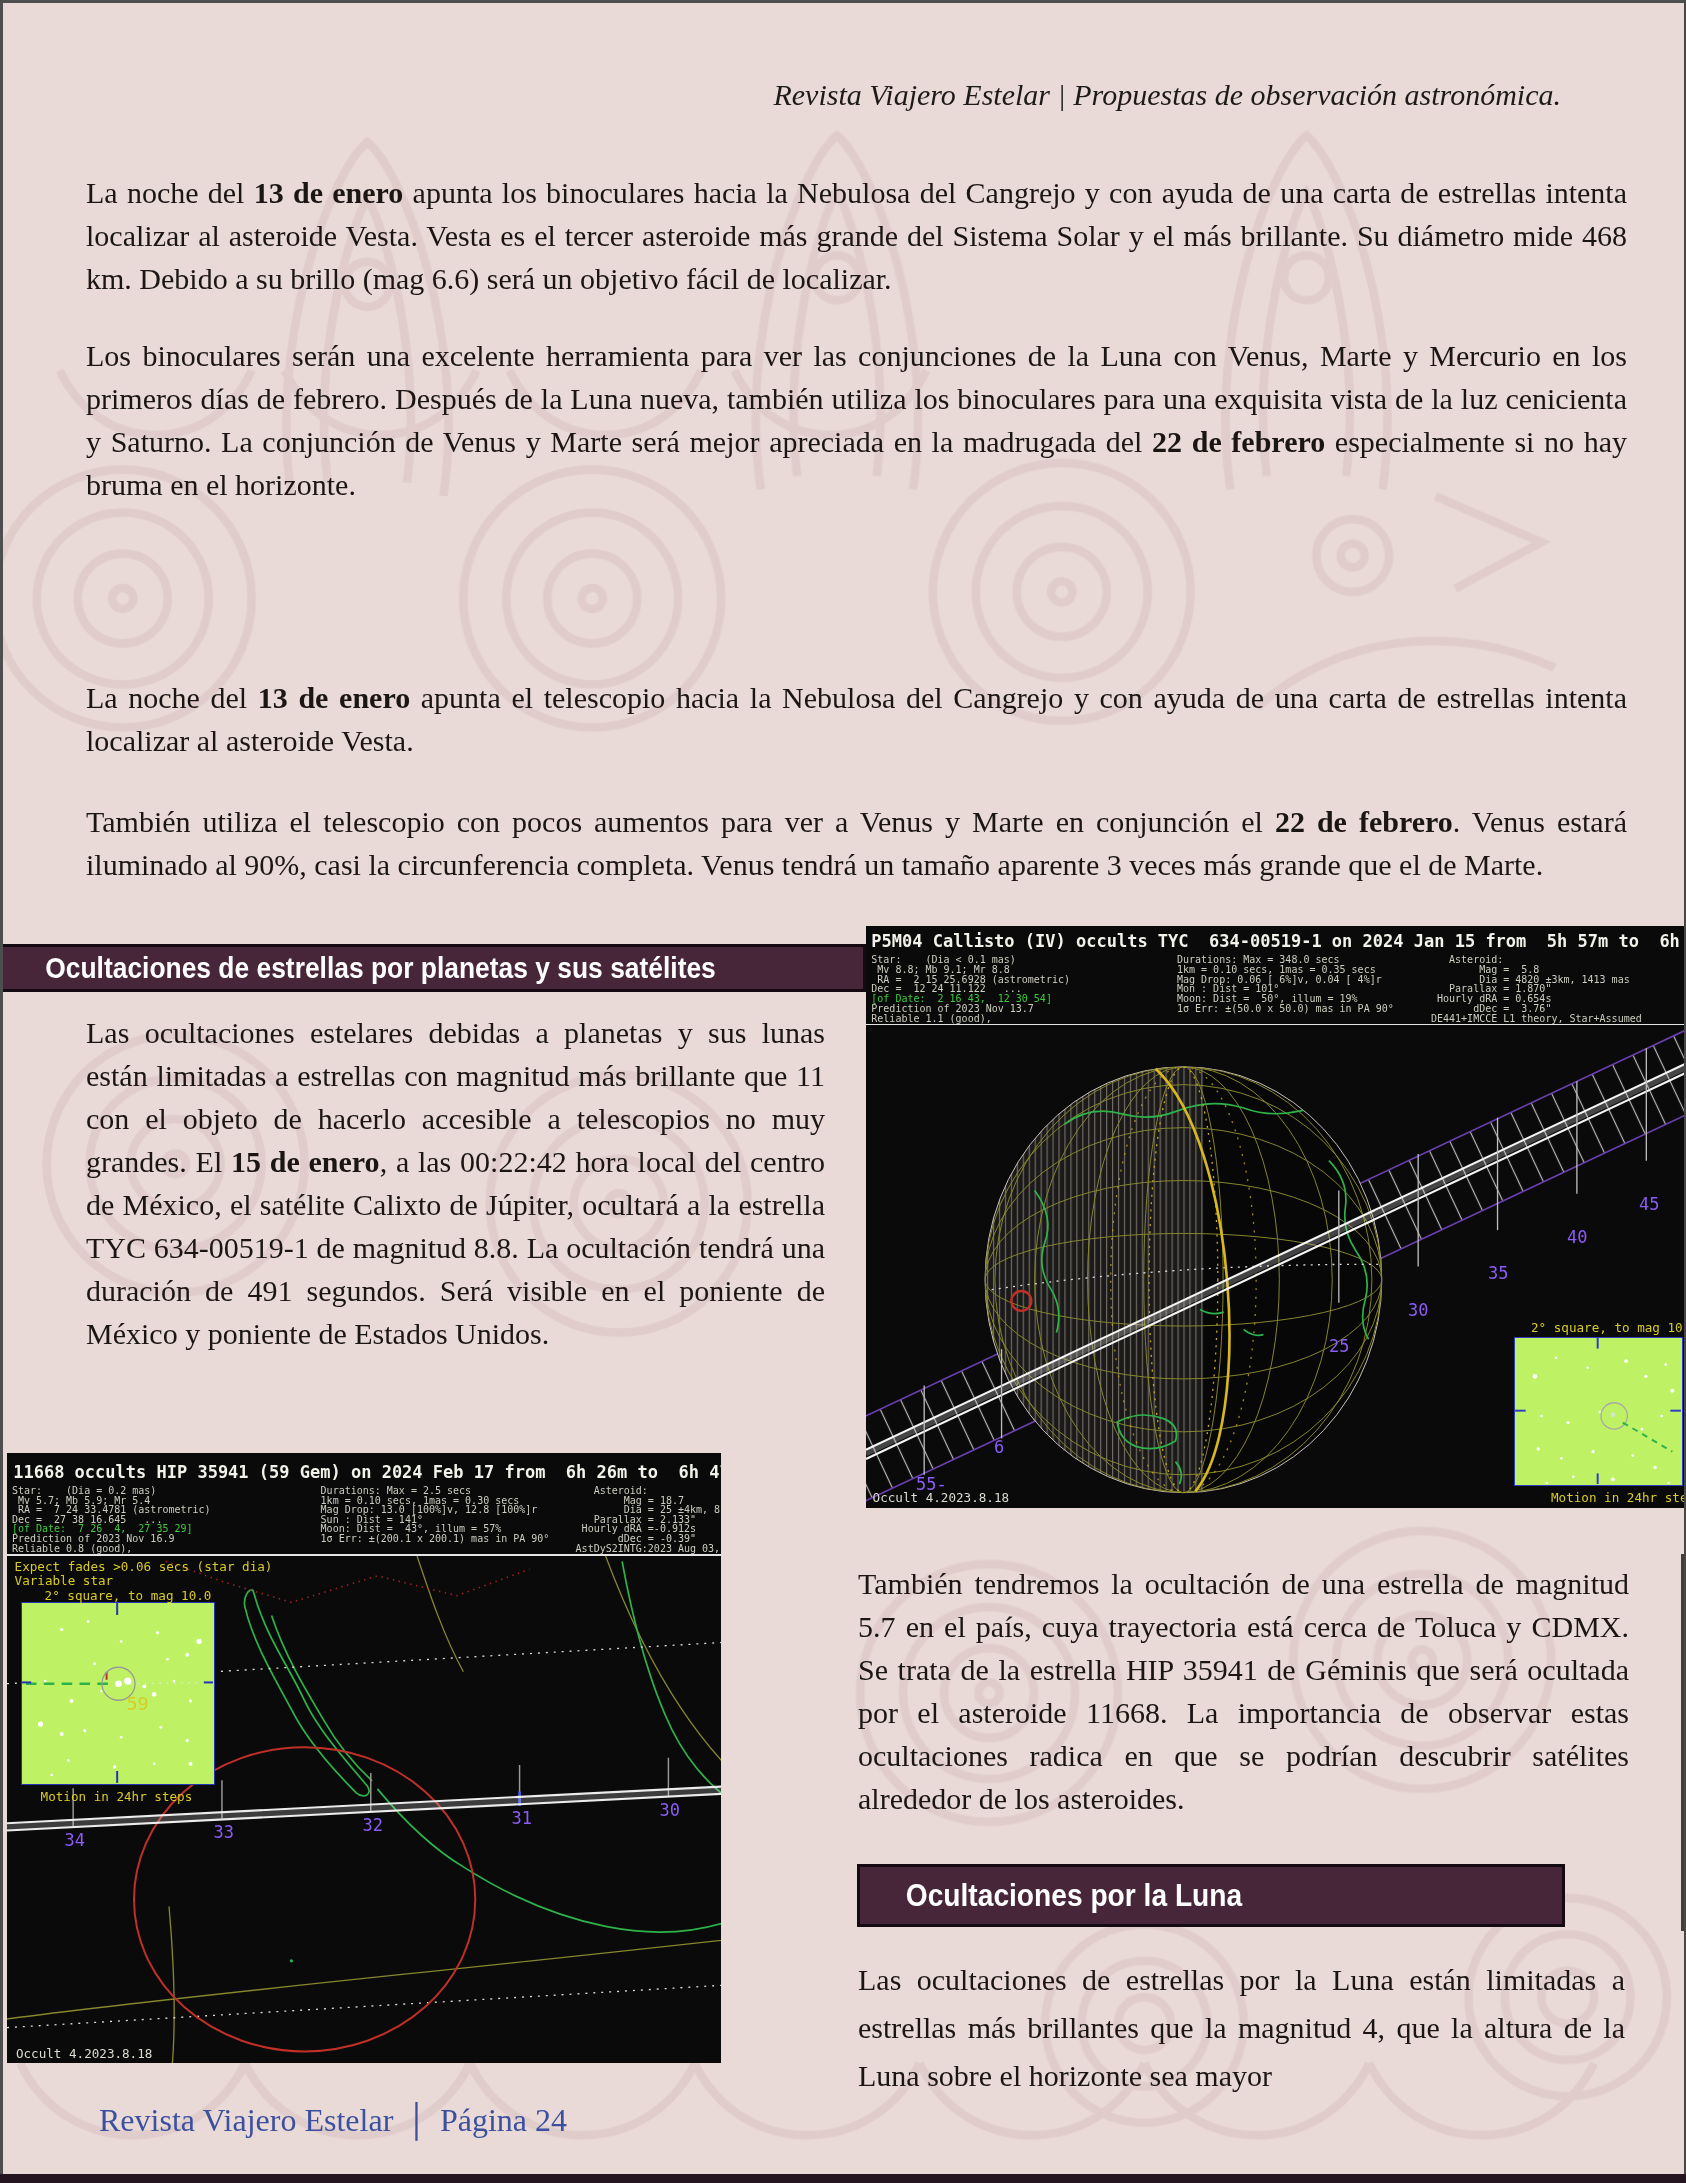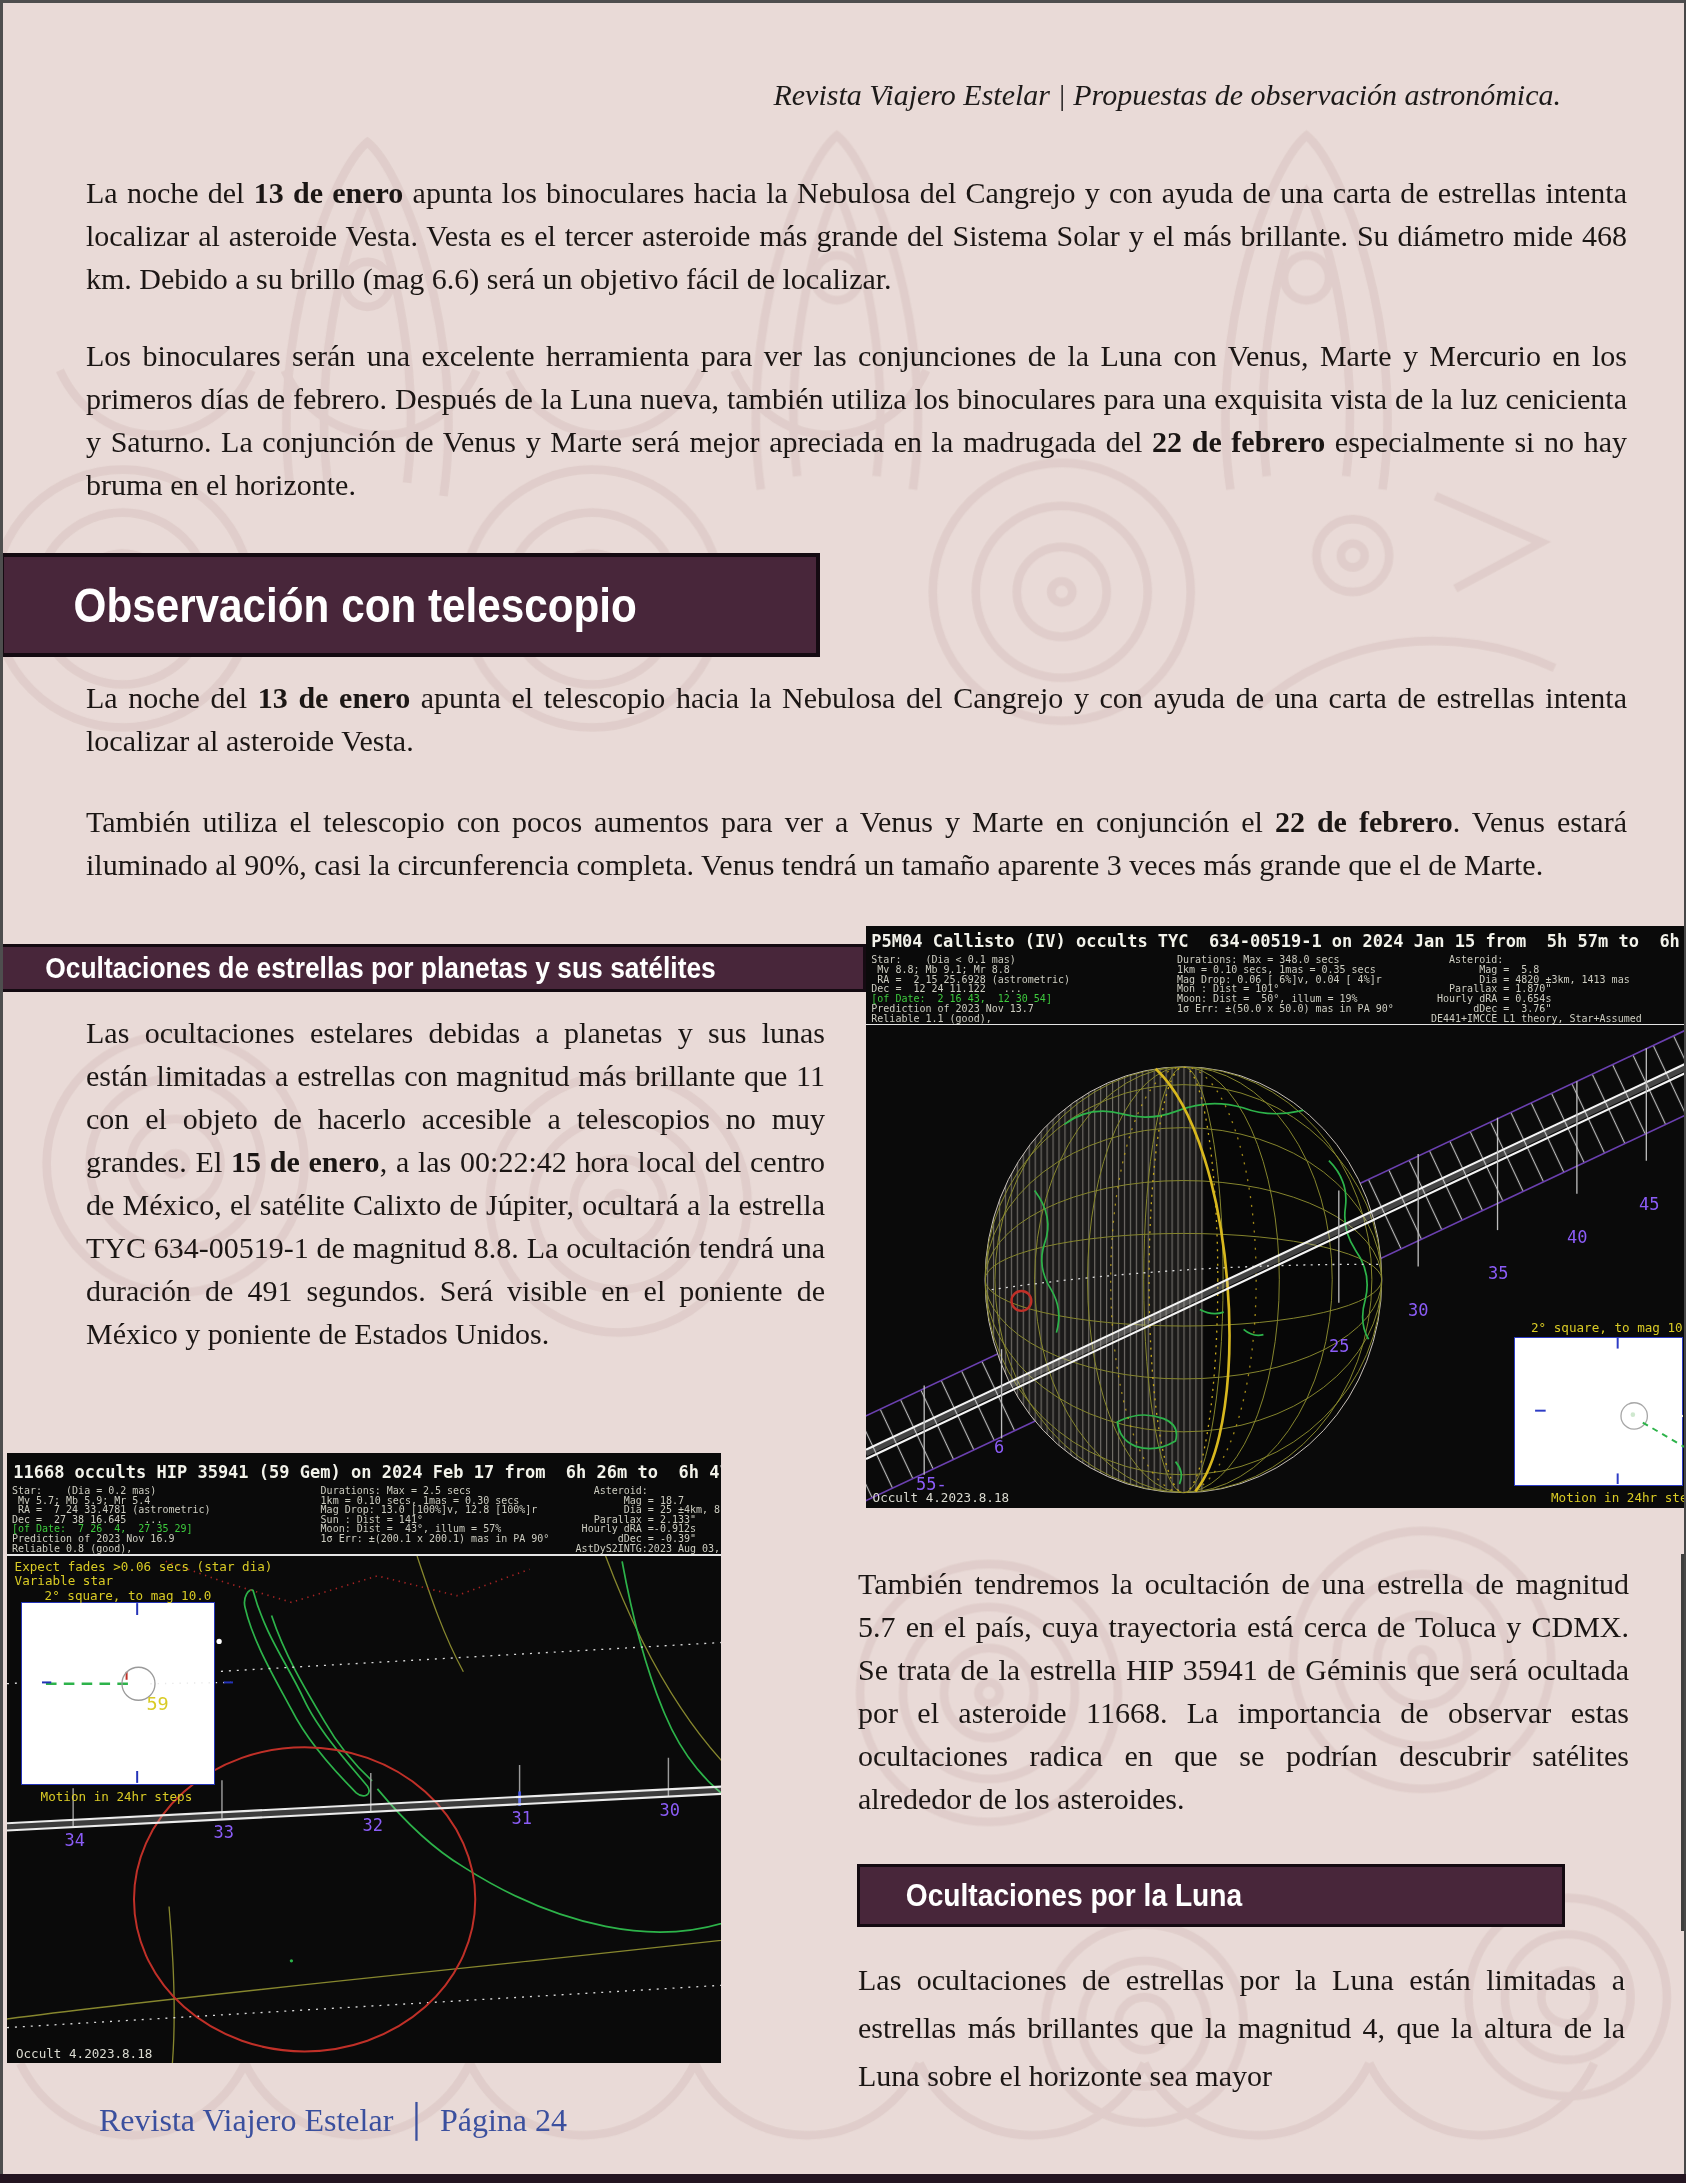--- a/index.html
+++ b/index.html
@@ -23,21 +23,21 @@
   .shot{position:absolute;background:#0a0a0a;overflow:hidden;z-index:4;font-family:"DejaVu Sans Mono",monospace;}
   .shot-title{position:absolute;color:#f2f2ea;font-weight:bold;white-space:pre;z-index:3;}
   .shot .col{position:absolute;color:#cdcdc1;white-space:pre;z-index:3;}
   .shot .col div{white-space:pre;}
   .shot .col .green{color:#3ecb3e;}
   .divider{position:absolute;left:0;width:100%;height:2px;background:#e4e4e4;z-index:3;}
   .mapsvg{position:absolute;left:0;z-index:1;}
   .ylab{position:absolute;color:#d9cb25;white-space:pre;z-index:4;font-size:12.6px;}
   .wlab{position:absolute;color:#8b5cf6;white-space:pre;z-index:4;font-size:17px;}
   .credit{position:absolute;color:#dcdcd2;font-size:12.6px;z-index:4;white-space:pre;}
-  .inset{position:absolute;border:1.3px solid #2d3cc5;background:#ffffff;z-index:3;box-sizing:border-box;padding-left:20px;}
+  .inset{position:absolute;border:1.3px solid #2d3cc5;background:#bef264;z-index:3;box-sizing:border-box;}
 
   .rule-right{position:absolute;z-index:1;background:#3f3f3f;}
   .footer{position:absolute;left:99px;top:2102px;color:#3b509e;font-size:32px;z-index:2;white-space:nowrap;}
   .footer .sep{padding:0 12px;}
 </style>
 </head>
 <body>
 
 <div class="page">
 
@@ -125,23 +125,20 @@
   <div class="edge left"></div>
   <div class="edge right"></div>
   <div class="rule-right" style="left:1681px;top:1554px;width:2.6px;height:377px;"></div>
   <div class="bottombar"></div>
 
   <div class="running-head">Revista Viajero Estelar  |  Propuestas de observación astronómica.</div>
 
   <p class="para" style="left:86px;top:171px;width:1541px;"><span>La noche del </span><b>13 de enero</b><span> apunta los binoculares hacia la Nebulosa del Cangrejo y con ayuda de una carta de estrellas intenta localizar al asteroide Vesta. Vesta es el tercer asteroide más grande del Sistema Solar y el más brillante. Su diámetro mide 468 km. Debido a su brillo (mag 6.6) será un objetivo fácil de localizar.</span></p>
   <p class="para" style="left:86px;top:334px;width:1541px;"><span>Los binoculares serán una excelente herramienta para ver las conjunciones de la Luna con Venus, Marte y Mercurio en los primeros días de febrero. Después de la Luna nueva, también utiliza los binoculares para una exquisita vista de la luz cenicienta y Saturno. La conjunción de Venus y Marte será mejor apreciada en la madrugada del </span><b>22 de febrero</b><span> especialmente si no hay bruma en el horizonte.</span></p>
 
-  <div class="banner" style="left:0;top:553px;width:820px;height:104px;">
-    <span class="blabel" style="font-size:48px;padding-left:79px;">Observación con telescopio</span>
-  </div>
 
   <p class="para" style="left:86px;top:676px;width:1541px;"><span>La noche del </span><b>13 de enero</b><span> apunta el telescopio hacia la Nebulosa del Cangrejo y con ayuda de una carta de estrellas intenta localizar al asteroide Vesta.</span></p>
   <p class="para" style="left:86px;top:800px;width:1541px;"><span>También utiliza el telescopio con pocos aumentos para ver a Venus y Marte en conjunción el </span><b>22 de febrero</b><span>. Venus estará iluminado al 90%, casi la circunferencia completa. Venus tendrá un tamaño aparente 3 veces más grande que el de Marte.</span></p>
 
   <div class="banner" style="left:0;top:944px;width:866px;height:48px;border-width:3.3px;">
     <span class="blabel" style="font-size:30px;padding-left:48px;">Ocultaciones de estrellas por planetas y sus satélites</span>
   </div>
 
   <p class="para" style="left:86px;top:1011px;width:739px;"><span>Las ocultaciones estelares debidas a planetas y sus lunas están limitadas a estrellas con magnitud más brillante que 11 con el objeto de hacerlo accesible a telescopios no muy grandes. El </span><b>15 de enero</b><span>, a las 00:22:42 hora local del centro de México, el satélite Calixto de Júpiter, ocultará a la estrella TYC 634-00519-1 de magnitud 8.8. La ocultación tendrá una duración de 491 segundos. Será visible en el poniente de México y poniente de Estados Unidos.</span></p>
 

